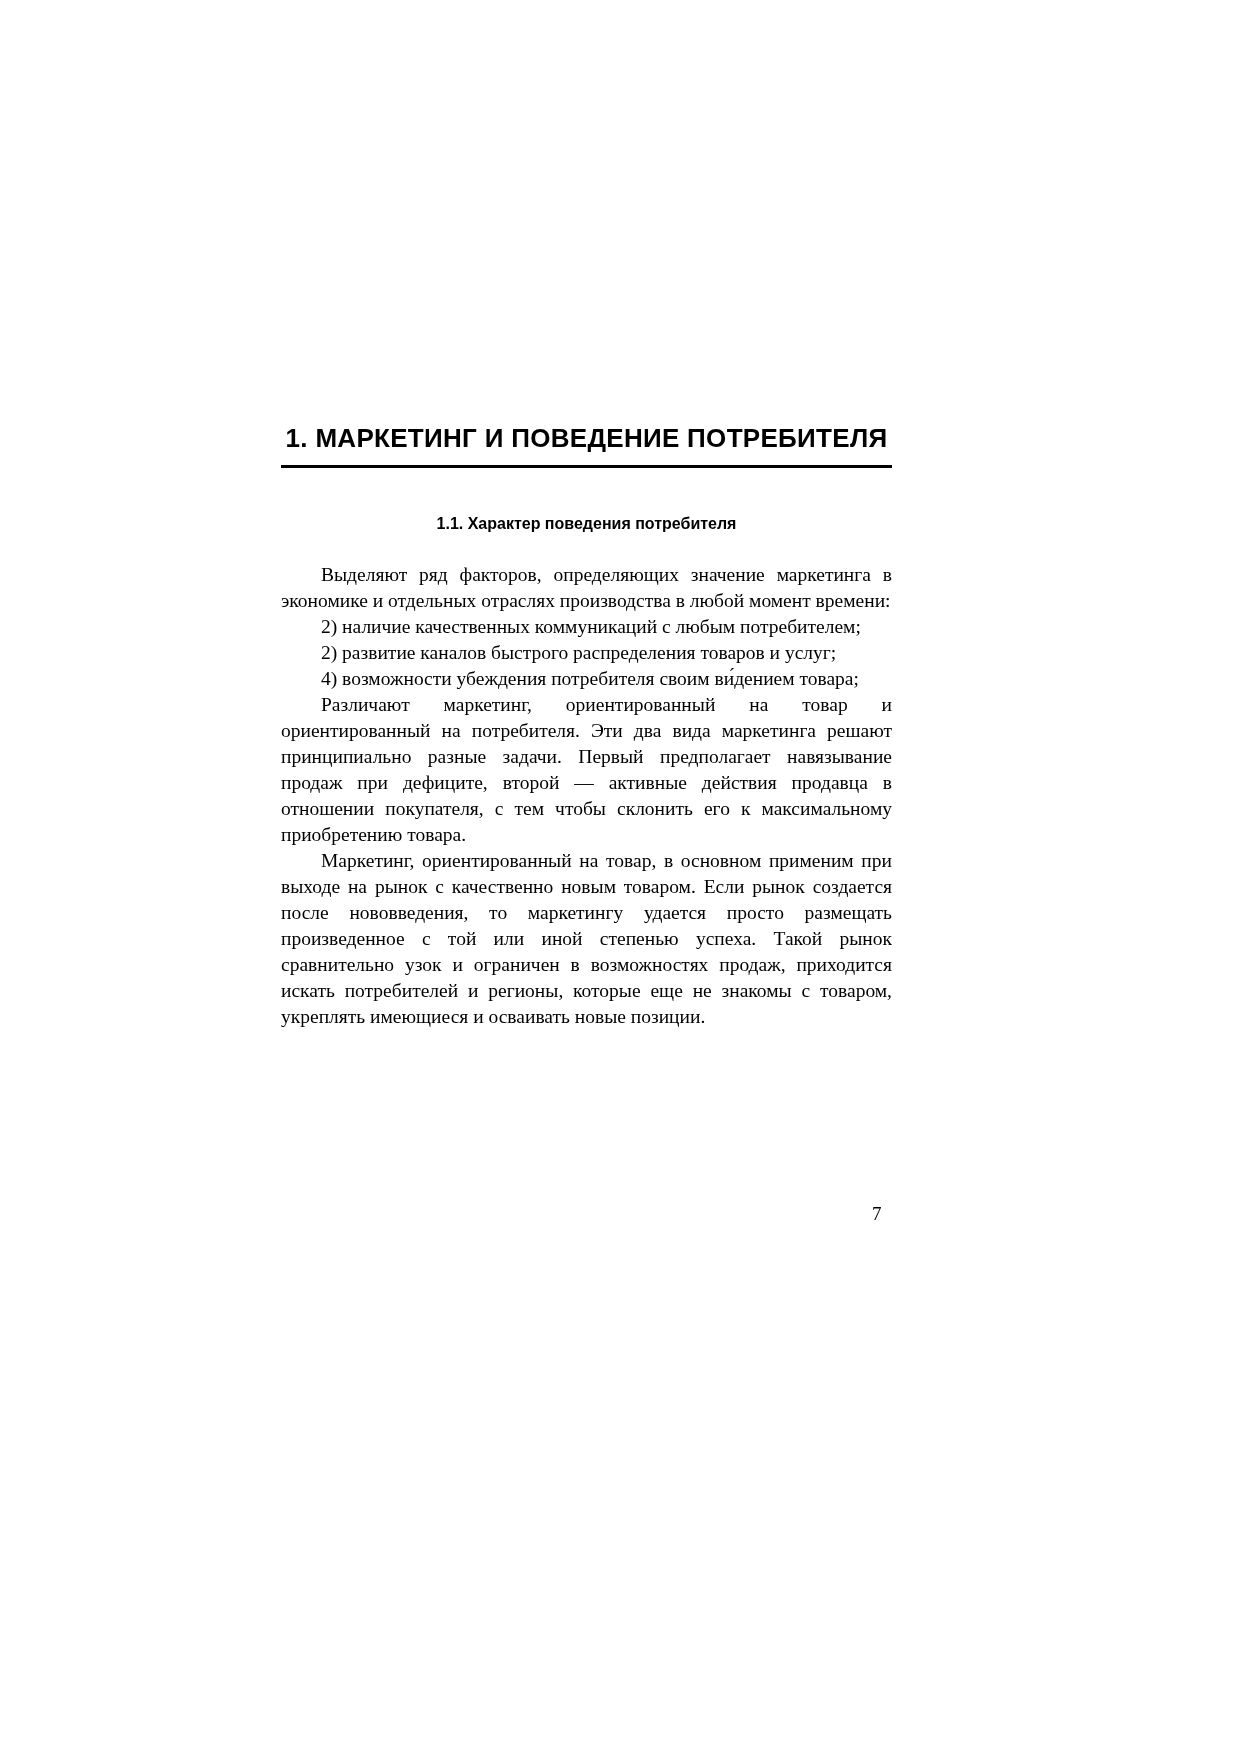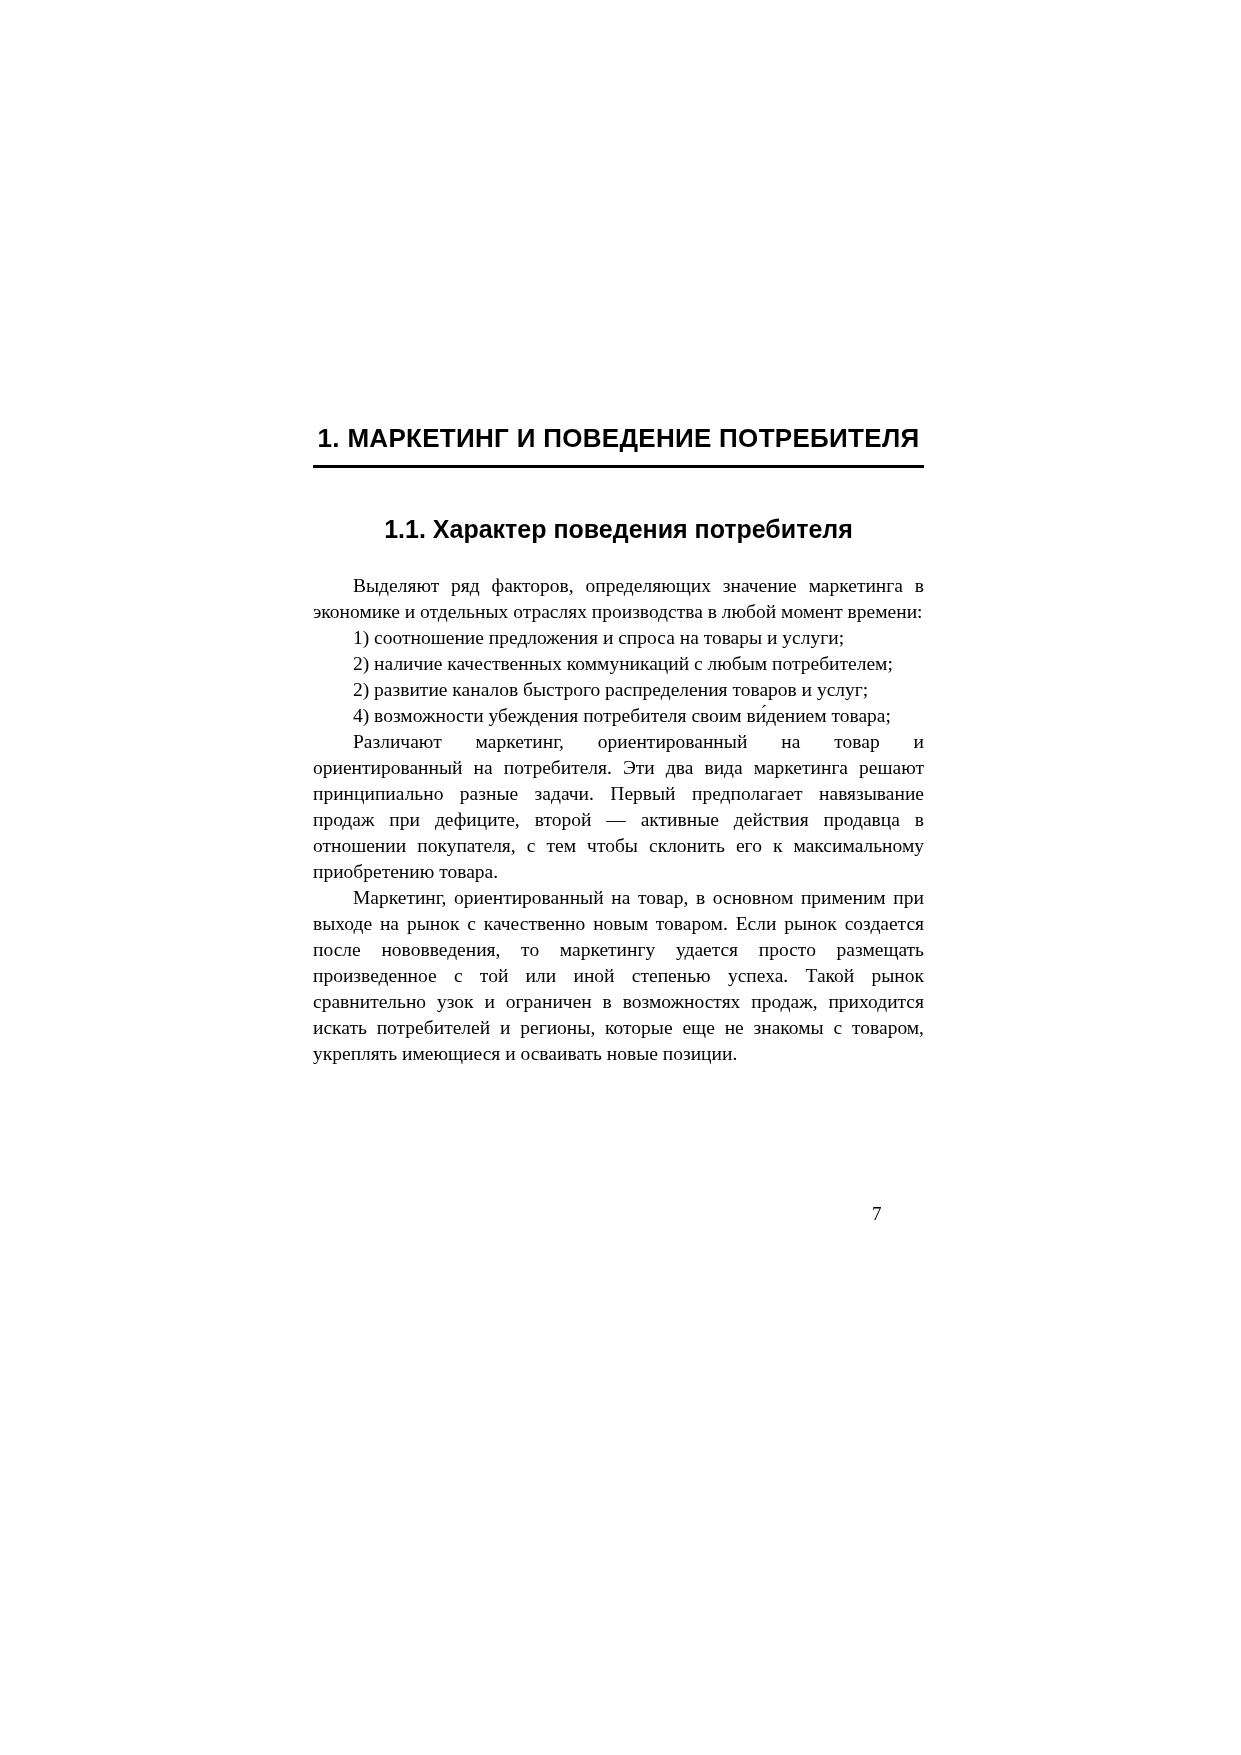--- a/index.html
+++ b/index.html
@@ -13,40 +13,39 @@
       position: relative;
       color: #000000;
       font-family: "Liberation Serif", serif;
       overflow: hidden;
     }
     .text-block {
       position: absolute;
       left: 281px;
       top: 424px;
       width: 611px;
-      margin-left: 32px;
     }
     .chapter-title {
       font-family: "Liberation Sans", sans-serif;
       font-weight: bold;
       font-size: 26px;
       letter-spacing: 0.3px;
       text-align: center;
       line-height: 1.15;
       white-space: nowrap;
     }
     .title-rule {
       height: 0;
       border-bottom: 3px solid #000000;
       margin-top: 11px;
     }
     .section-title {
       font-family: "Liberation Sans", sans-serif;
       font-weight: bold;
-      font-size: 25px;
+      font-size: 16px;
       text-align: center;
       margin-top: 47px;
     }
     .body-copy {
       margin-top: 29px;
       font-size: 19.5px;
       line-height: 26px;
       text-align: justify;
       font-family: Liberation Serif, serif;
     }
@@ -68,21 +67,20 @@
 <div class="text-block">
 
   <div class="chapter-title">1. МАРКЕТИНГ И ПОВЕДЕНИЕ ПОТРЕБИТЕЛЯ</div>
 
   <div class="title-rule"></div>
 
   <div class="section-title">1.1. Характер поведения потребителя</div>
 
   <div class="body-copy">
     <p>Выделяют ряд факторов, определяющих значение маркетинга в экономике и отдельных отраслях производства в любой момент времени:</p>
-    <p>1) соотношение предложения и спроса на товары и услуги;</p>
     <p>2) наличие качественных коммуникаций с любым потребителем;</p>
     <p>2) развитие каналов быстрого распределения товаров и услуг;</p>
     <p>4) возможности убеждения потребителя своим ви́дением товара;</p>
     <p>Различают маркетинг, ориентированный на товар и ориентированный на потребителя. Эти два вида маркетинга решают принципиально разные задачи. Первый предполагает навязывание продаж при дефиците, второй — активные действия продавца в отношении покупателя, с тем чтобы склонить его к максимальному приобретению товара.</p>
     <p>Маркетинг, ориентированный на товар, в основном применим при выходе на рынок с качественно новым товаром. Если рынок создается после нововведения, то маркетингу удается просто размещать произведенное с той или иной степенью успеха. Такой рынок сравнительно узок и ограничен в возможностях продаж, приходится искать потребителей и регионы, которые еще не знакомы с товаром, укреплять имеющиеся и осваивать новые позиции.</p>
   </div>
 
 </div>
 
 <div class="page-number">7</div>

